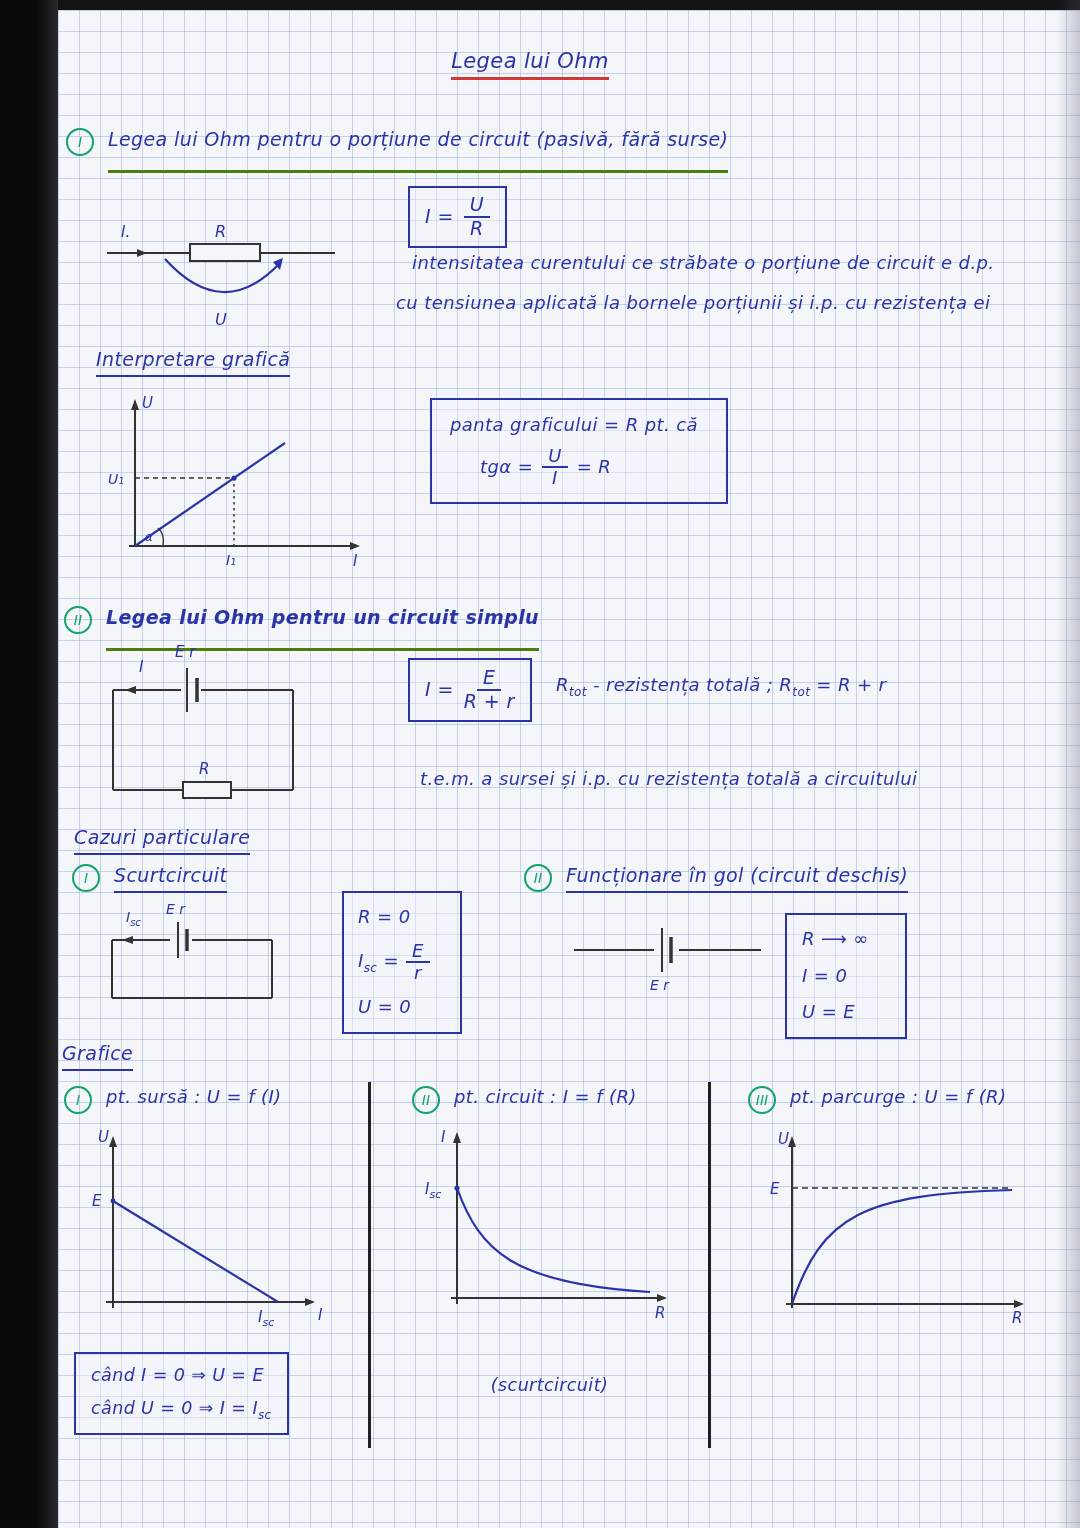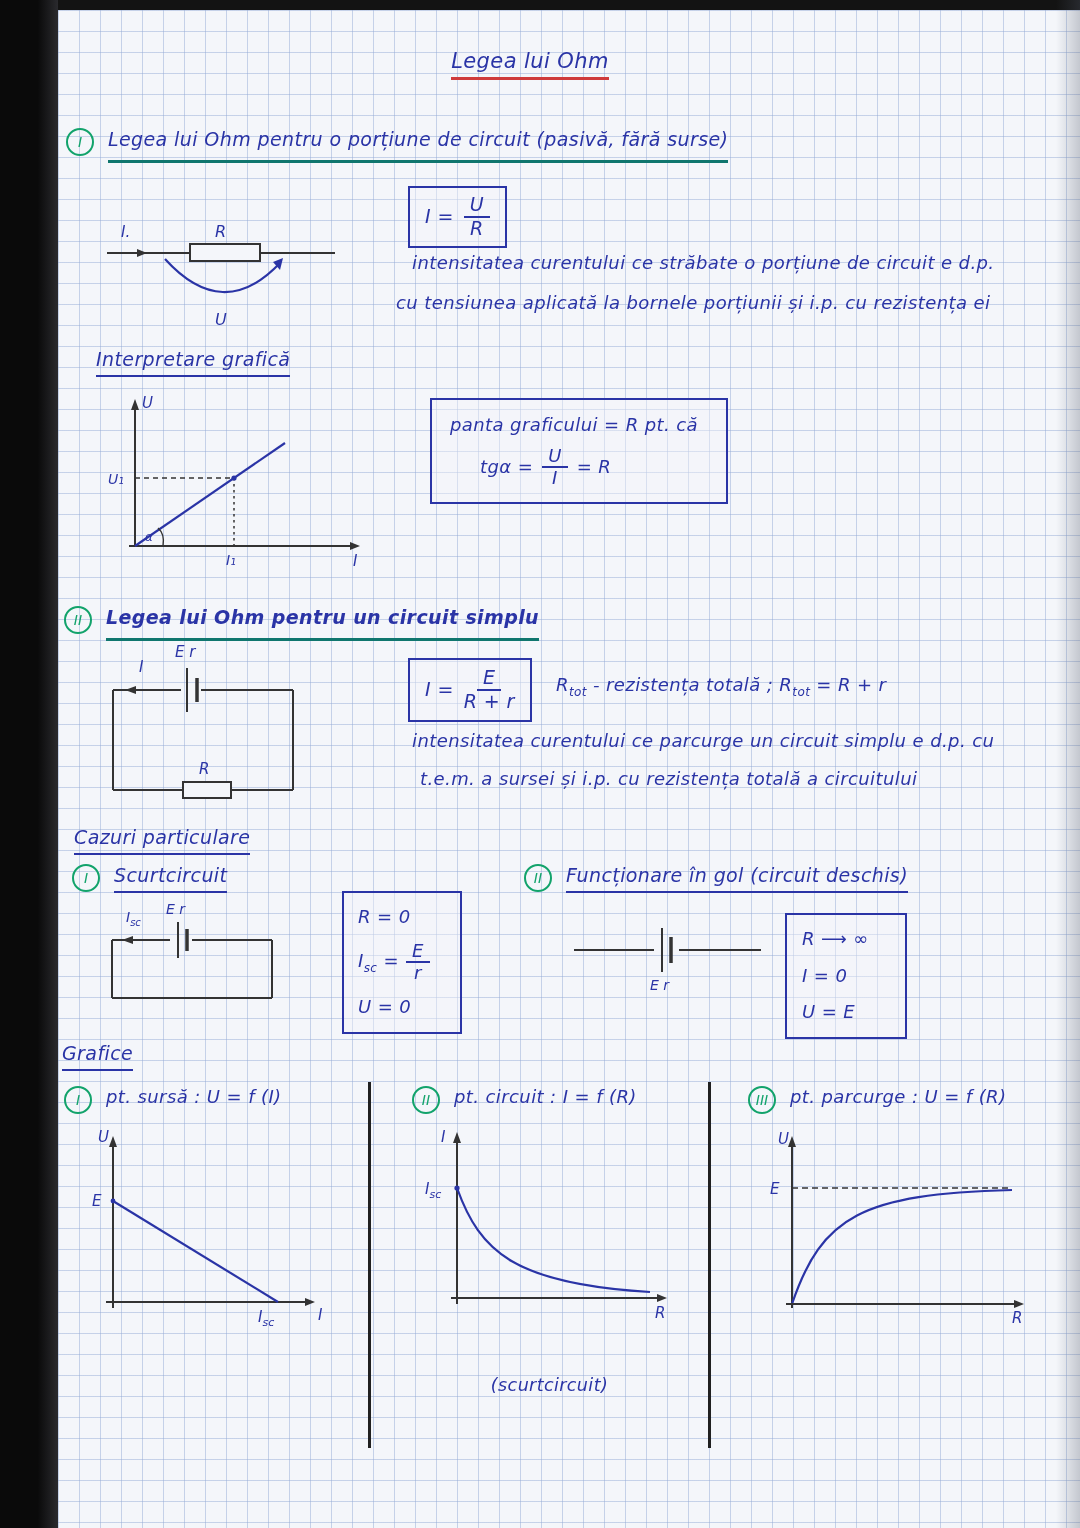--- a/index.html
+++ b/index.html
@@ -17,21 +17,21 @@
   .edge-right { position:absolute; right:0; top:0; width:24px; height:100%;
     background:linear-gradient(to right, rgba(0,0,0,0), rgba(85,92,108,.30)); }
   .binding { position:absolute; left:0; top:0; width:58px; height:100%;
     background:linear-gradient(to right, #0a0a0a 65%, #2a2a2e); }
   .abs { position:absolute; }
   .hw { font-style:italic; color:#2a34a6; letter-spacing:.4px; line-height:1.25; }
   .row { display:flex; align-items:flex-start; gap:14px; }
   .badge { display:inline-flex; align-items:center; justify-content:center;
     min-width:28px; height:28px; padding:0 5px; border:2px solid #12a36b; border-radius:50%;
     color:#12a36b; font-size:14px; font-style:italic; flex:0 0 auto; }
-  .g-under { border-bottom:3px solid #0f766e; padding-bottom:8px; }
+  .g-under { border-bottom:3px solid #4d7c0f; padding-bottom:18px; }
   .b-under { border-bottom:2px solid #2a34a6; padding-bottom:3px; }
   .r-under { border-bottom:3px solid #cf3b3b; padding-bottom:4px; }
   .fbox { border:2px solid #2a34a6; background:rgba(244,246,250,.4); }
   .frac { display:inline-flex; flex-direction:column; align-items:center; line-height:1.05; vertical-align:middle; }
   .frac .num { border-bottom:2px solid currentColor; padding:0 6px 1px; }
   .frac .den { padding-top:1px; }
   .divider { position:absolute; width:3px; background:#202020; }
   svg text { font-family:"DejaVu Sans", sans-serif; font-style:italic; }
   sub { font-size:12px; }
 </style>
@@ -131,21 +131,20 @@
     <span class="frac">
       <span class="num">E</span>
       <span class="den">R + r</span>
     </span>
   </div>
 
   <div class="abs hw" style="left:556px; top:674px; font-size:18px;">
     <span>R</span><sub>tot</sub><span> - rezistența  totală   ;    R</span><sub>tot</sub><span> = R + r</span>
   </div>
 
-  <div class="abs hw" style="left:412px; top:730px; font-size:18px;">intensitatea  curentului  ce  parcurge  un  circuit  simplu  e  d.p.  cu</div>
   <div class="abs hw" style="left:392px; top:768px; font-size:18px;margin-left:28px;">t.e.m.  a  sursei  și  i.p.  cu  rezistența  totală  a  circuitului</div>
 
   <div class="abs hw b-under" style="left:74px; top:826px; font-size:19px;">Cazuri  particulare</div>
 
   <div class="abs row" style="left:72px; top:864px;">
     <span class="badge">I</span>
     <span class="hw b-under" style="font-size:19px;">Scurtcircuit</span>
   </div>
 
   <svg class="abs" style="left:100px; top:900px;" width="185" height="108" viewBox="0 0 185 108">
@@ -208,20 +207,24 @@
     <text x="20" y="26" font-size="15" fill="#2a34a6">U</text>
     <line x1="28" y1="186" x2="230" y2="186" stroke="#333" stroke-width="2"></line>
     <polygon points="237,186 227,182 227,190" fill="#333"></polygon>
     <text x="240" y="204" font-size="15" fill="#2a34a6">I</text>
     <text x="14" y="90" font-size="15" fill="#2a34a6">E</text>
     <circle cx="35" cy="85" r="2.4" fill="#2a34a6"></circle>
     <line x1="35" y1="85" x2="200" y2="186" stroke="#2a34a6" stroke-width="2.2"></line>
     <text x="180" y="206" font-size="15" fill="#2a34a6"><tspan>I</tspan><tspan dy="4" font-size="11">sc</tspan></text>
   </svg>
 
+  <div class="abs fbox hw" style="left:74px; top:1352px; padding:11px 15px; font-size:17.5px;">
+    <div>când   I = 0   ⇒   U = E</div>
+    <div style="margin-top:11px;"><span>când   U = 0   ⇒   I = I</span><sub>sc</sub></div>
+  </div>
 
   <div class="abs row" style="left:412px; top:1086px;">
     <span class="badge">II</span>
     <span class="hw" style="font-size:18px;">pt. circuit :   I = f (R)</span>
   </div>
 
   <svg class="abs" style="left:425px; top:1112px;" width="250" height="212" viewBox="0 0 250 212">
     <line x1="32" y1="192" x2="32" y2="28" stroke="#333" stroke-width="2"></line>
     <polygon points="32,20 28,31 36,31" fill="#333"></polygon>
     <text x="16" y="30" font-size="15" fill="#2a34a6">I</text>

